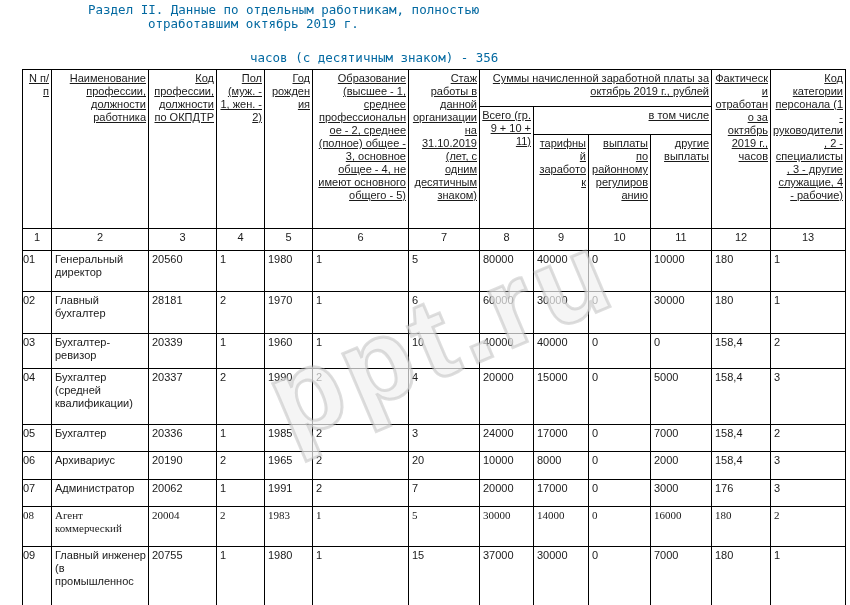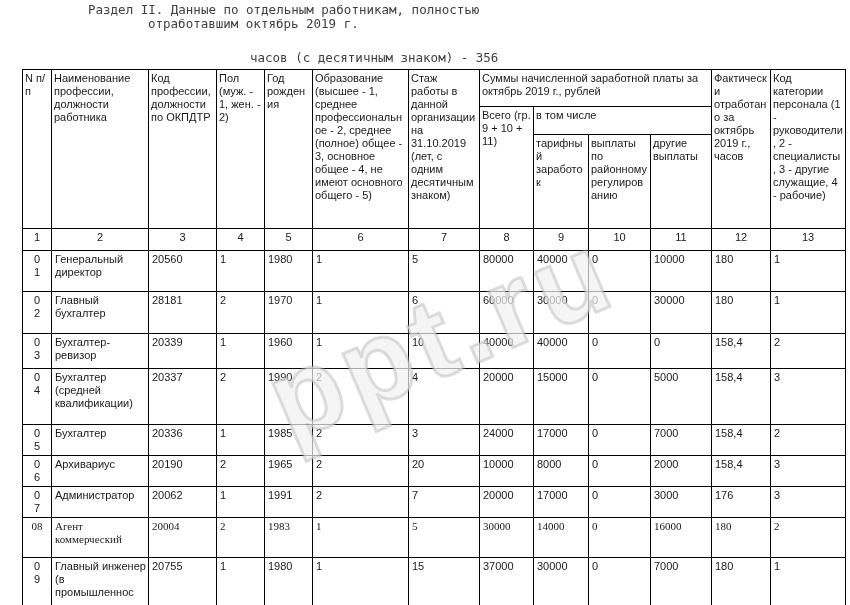--- a/index.html
+++ b/index.html
@@ -11,21 +11,21 @@
     background: #ffffff;
     overflow: hidden;
     font-family: "Liberation Sans", sans-serif;
     color: #1a1a1a;
   }
   .mono {
     position: absolute;
     font-family: "DejaVu Sans Mono", monospace;
     font-size: 12.5px;
     line-height: 14px;
-    color: #404040;
+    color: #0369a1;
     white-space: pre;
   }
   .title-l1 { left: 88px;  top: 3px;  }
   .title-l2 { left: 148px; top: 17px; text-align: center; }
   .codes-l1 { left: 156px; top: 37px; }
   .codes-l2 { left: 250px; top: 51px; }
 
   table.main {
     position: absolute;
     left: 22px;
@@ -37,35 +37,36 @@
     line-height: 13px;
     z-index: 1;
   }
   table.main th, table.main td {
     border: 1px solid #000;
     overflow-wrap: break-word;
     word-wrap: break-word;
   }
   table.main th {
     font-weight: normal;
-    text-align: left;
+    text-align: right;
     vertical-align: top;
     padding: 2px 2px;
+    text-decoration: underline;
   }
   table.main td {
     vertical-align: top;
     text-align: left;
     padding: 2px 2px 2px 3px;
   }
   tr.hr1 { height: 37px; }
   tr.hr2 { height: 28px; }
   tr.hr3 { height: 94px; }
   tr.num-row { height: 22px; }
   tr.num-row td { text-align: center; padding: 2px 0; }
-  tbody.data tr td:first-child { text-align: center; padding: 2px 8px; }
+  tbody.data tr td:first-child { padding: 2px 0; }
   tbody.data tr:nth-child(1) { height: 41px; }
   tbody.data tr:nth-child(2) { height: 42px; }
   tbody.data tr:nth-child(3) { height: 35px; }
   tbody.data tr:nth-child(4) { height: 56px; }
   tbody.data tr:nth-child(5) { height: 27px; margin-top: 48px; }
   tbody.data tr:nth-child(6) { height: 28px; }
   tbody.data tr:nth-child(7) { height: 27px; }
   tbody.data tr:nth-child(8) { height: 40px; font-family: Liberation Serif, serif; }
   tbody.data tr:nth-child(9) { height: 70px; }
 

